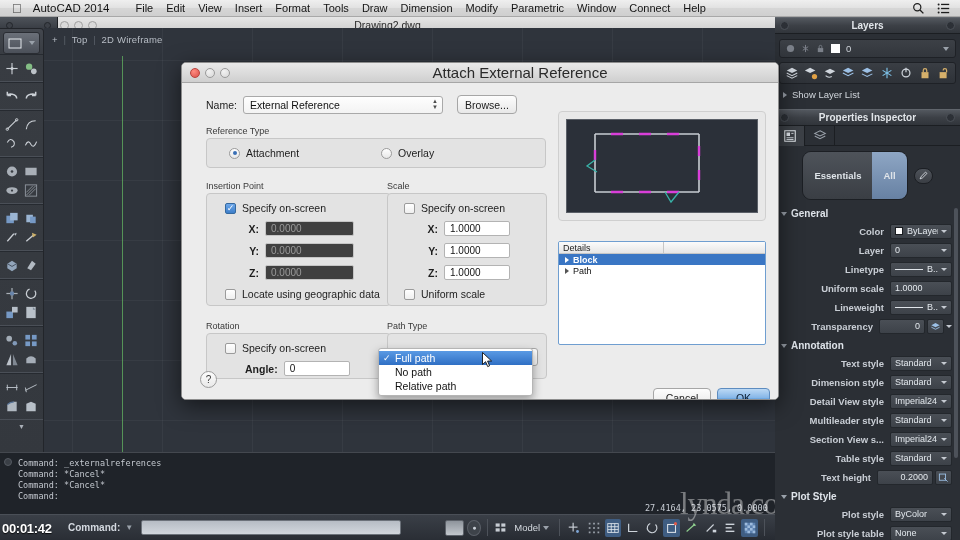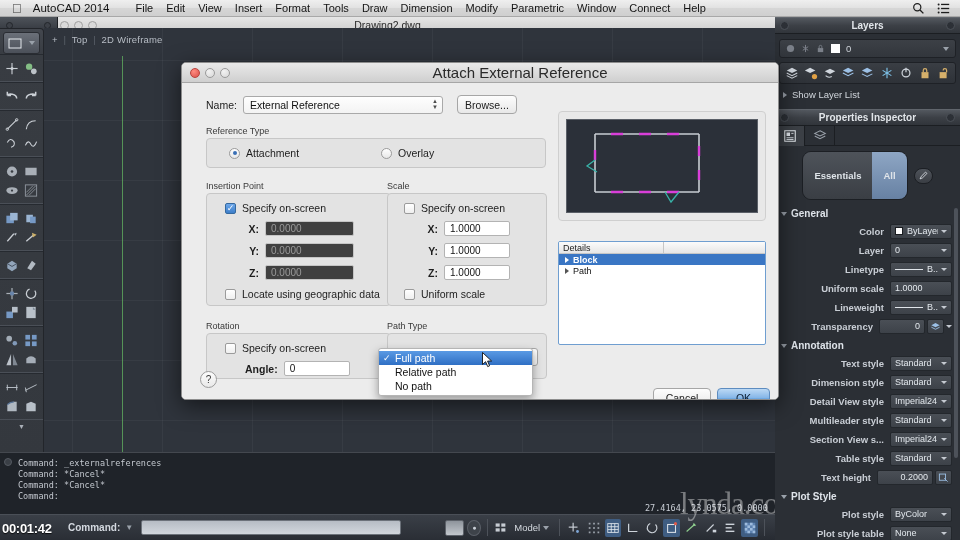--- a/index.html
+++ b/index.html
@@ -1164,25 +1164,25 @@
       <div class="btn" style="position:absolute;left:471px;top:305px;width:58px;height:19px;">Cancel</div>
       <div class="btn primary" style="position:absolute;left:535px;top:305px;width:53px;height:19px;">OK</div>
 
       <div class="ddmenu">
         <div class="ddrow sel">
           <span class="tick">✓</span>
           <span>Full path</span>
         </div>
         <div class="ddrow">
           <span class="tick"></span>
-          <span>Relative path</span>
+          <span>No path</span>
         </div>
         <div class="ddrow">
           <span class="tick"></span>
-          <span>No path</span>
+          <span>Relative path</span>
         </div>
       </div>
 
       <svg class="cursor" viewBox="0 0 11 16">
         <path d="M0.5 0.5 L0.5 12.5 L3.6 9.7 L5.7 14.6 L7.6 13.8 L5.6 9.1 L9.6 9 Z" fill="#ffffff" stroke="#111111" stroke-width="0.9"></path>
       </svg>
 
     </div>
   </div>
 

